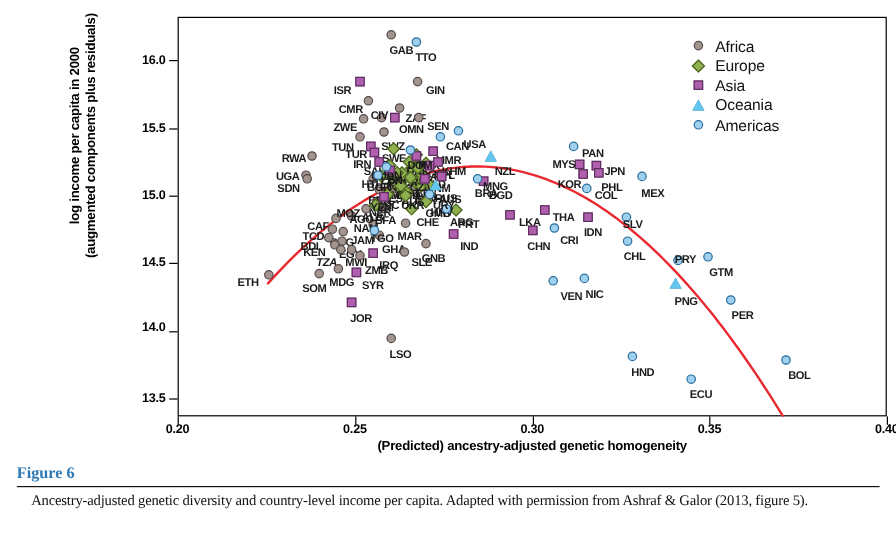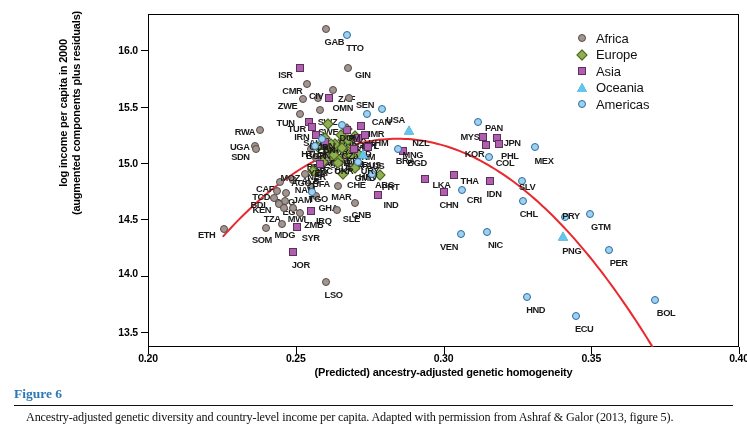--- a/index.html
+++ b/index.html
@@ -230,21 +230,21 @@
           <div class="m-circle africa"></div>
         </div>
         <div class="lbl" style="left: 252.611px; top: 206.205px;">KEN</div>
         <div class="pt" style="left: 316.435px; top: 196.303px;">
           <div class="m-circle africa"></div>
         </div>
         <div class="lbl" style="left: 318.435px; top: 204.303px;">GHA</div>
         <div class="pt" style="left: 283.635px; top: 208.156px;">
           <div class="m-circle africa"></div>
         </div>
-        <div class="lbl" style="left: 263.635px; top: 215.156px;">TZA</div>
+        <div class="lbl" style="left: 263.635px; top: 215.156px; font-style: italic;">TZA</div>
         <div class="pt" style="left: 292.795px; top: 208.382px;">
           <div class="m-circle africa"></div>
         </div>
         <div class="lbl" style="left: 287.795px; top: 215.382px;">MWI</div>
         <div class="pt" style="left: 300.183px; top: 212.671px;">
           <div class="m-circle africa"></div>
         </div>
         <div class="lbl" style="left: 304.183px; top: 220.671px;">ZMB</div>
         <div class="pt" style="left: 282.452px; top: 223.959px;">
           <div class="m-circle africa"></div>
@@ -594,21 +594,21 @@
           <div class="m-circle americas"></div>
         </div>
         <div class="lbl" style="left: 562.246px; top: 212.186px;">PRY</div>
         <div class="pt" style="left: 590.068px; top: 214.364px;">
           <div class="m-circle americas"></div>
         </div>
         <div class="lbl" style="left: 591.068px; top: 223.364px;">GTM</div>
         <div class="pt" style="left: 460.639px; top: 233.554px;">
           <div class="m-circle americas"></div>
         </div>
-        <div class="lbl" style="left: 440px; top: 242.554px;">VEN</div>
+        <div class="lbl" style="left: 467px; top: 242.554px;">VEN</div>
         <div class="pt" style="left: 486.938px; top: 231.861px;">
           <div class="m-circle americas"></div>
         </div>
         <div class="lbl" style="left: 487.938px; top: 240.861px;">NIC</div>
         <div class="pt" style="left: 608.684px; top: 250.486px;">
           <div class="m-circle americas"></div>
         </div>
         <div class="lbl" style="left: 609.684px; top: 259.486px;">PER</div>
         <div class="pt" style="left: 527.126px; top: 296.768px;">
           <div class="m-circle americas"></div>

